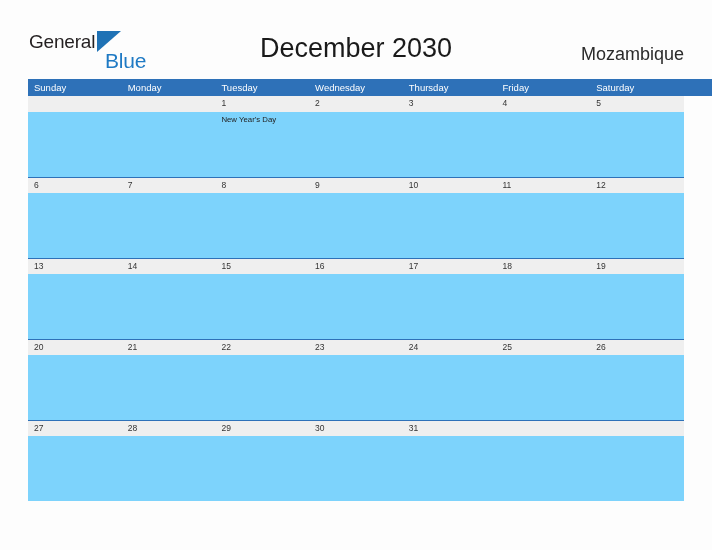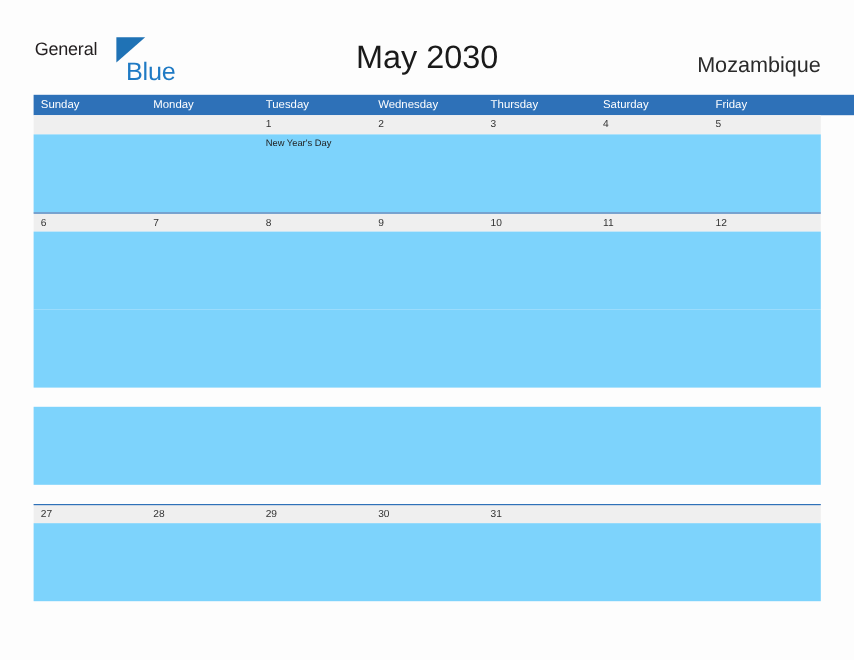--- a/index.html
+++ b/index.html
@@ -27,21 +27,21 @@
     position: absolute;
     left: 29px;
     top: 30px;
     width: 120px;
     height: 42px;
   }
   .logo-general {
     position: absolute;
     left: 0;
     top: 0;
-    font-size: 15px;
+    font-size: 19px;
     color: #231f20;
     letter-spacing: -0.2px;
     line-height: 24px;
     font-family: "Liberation Sans", sans-serif;
   }
   .logo-blue {
     position: absolute;
     left: 44px;
     top: 19px;
     font-size: 21px;
@@ -158,34 +158,34 @@
 <body>
 
 <div class="header">
 
   <div class="logo">
     <span class="logo-general">General</span>
     <span class="logo-flag"></span>
     <span class="logo-blue">Blue</span>
   </div>
 
-  <div class="cal-title">May 2030</div>
+  <div class="cal-title">December 2030</div>
   <div class="cal-country">Mozambique</div>
 
 </div>
 
 <div class="calendar">
   <div class="dow-row">
       <div class="dow-cell">Sunday</div>
       <div class="dow-cell">Monday</div>
       <div class="dow-cell">Tuesday</div>
       <div class="dow-cell">Wednesday</div>
       <div class="dow-cell">Thursday</div>
+      <div class="dow-cell">Friday</div>
       <div class="dow-cell">Saturday</div>
-      <div class="dow-cell">Friday</div>
     </div>
   <div id="weeks-container">
       <div class="week">
         <div class="week-numbers">
           <div class="num-cell"></div>
           <div class="num-cell"></div>
           <div class="num-cell">1</div>
           <div class="num-cell">2</div>
           <div class="num-cell">3</div>
           <div class="num-cell">4</div>
@@ -215,31 +215,49 @@
           <div class="ev-cell"></div>
           <div class="ev-cell"></div>
           <div class="ev-cell"></div>
           <div class="ev-cell"></div>
           <div class="ev-cell"></div>
           <div class="ev-cell"></div>
           <div class="ev-cell"></div>
         </div>
       </div>
       <div class="week">
-        <div class="week-events">
-          <div class="ev-cell"></div>
-          <div class="ev-cell"></div>
-          <div class="ev-cell"></div>
-          <div class="ev-cell"></div>
-          <div class="ev-cell"></div>
-          <div class="ev-cell"></div>
-          <div class="ev-cell"></div>
-        </div>
-      </div>
-      <div class="week">
+        <div class="week-numbers">
+          <div class="num-cell">13</div>
+          <div class="num-cell">14</div>
+          <div class="num-cell">15</div>
+          <div class="num-cell">16</div>
+          <div class="num-cell">17</div>
+          <div class="num-cell">18</div>
+          <div class="num-cell">19</div>
+        </div>
+        <div class="week-events">
+          <div class="ev-cell"></div>
+          <div class="ev-cell"></div>
+          <div class="ev-cell"></div>
+          <div class="ev-cell"></div>
+          <div class="ev-cell"></div>
+          <div class="ev-cell"></div>
+          <div class="ev-cell"></div>
+        </div>
+      </div>
+      <div class="week">
+        <div class="week-numbers">
+          <div class="num-cell">20</div>
+          <div class="num-cell">21</div>
+          <div class="num-cell">22</div>
+          <div class="num-cell">23</div>
+          <div class="num-cell">24</div>
+          <div class="num-cell">25</div>
+          <div class="num-cell">26</div>
+        </div>
         <div class="week-events">
           <div class="ev-cell"></div>
           <div class="ev-cell"></div>
           <div class="ev-cell"></div>
           <div class="ev-cell"></div>
           <div class="ev-cell"></div>
           <div class="ev-cell"></div>
           <div class="ev-cell"></div>
         </div>
       </div>

